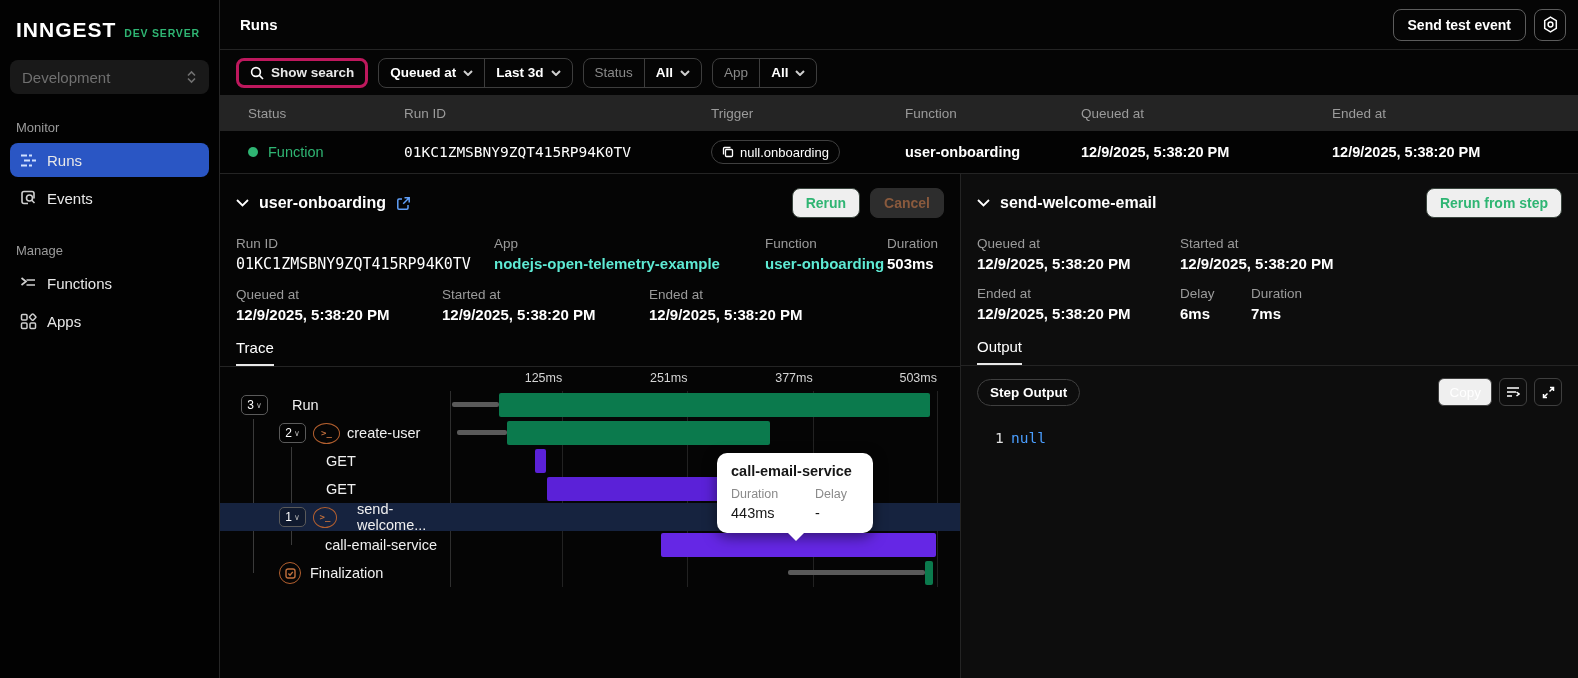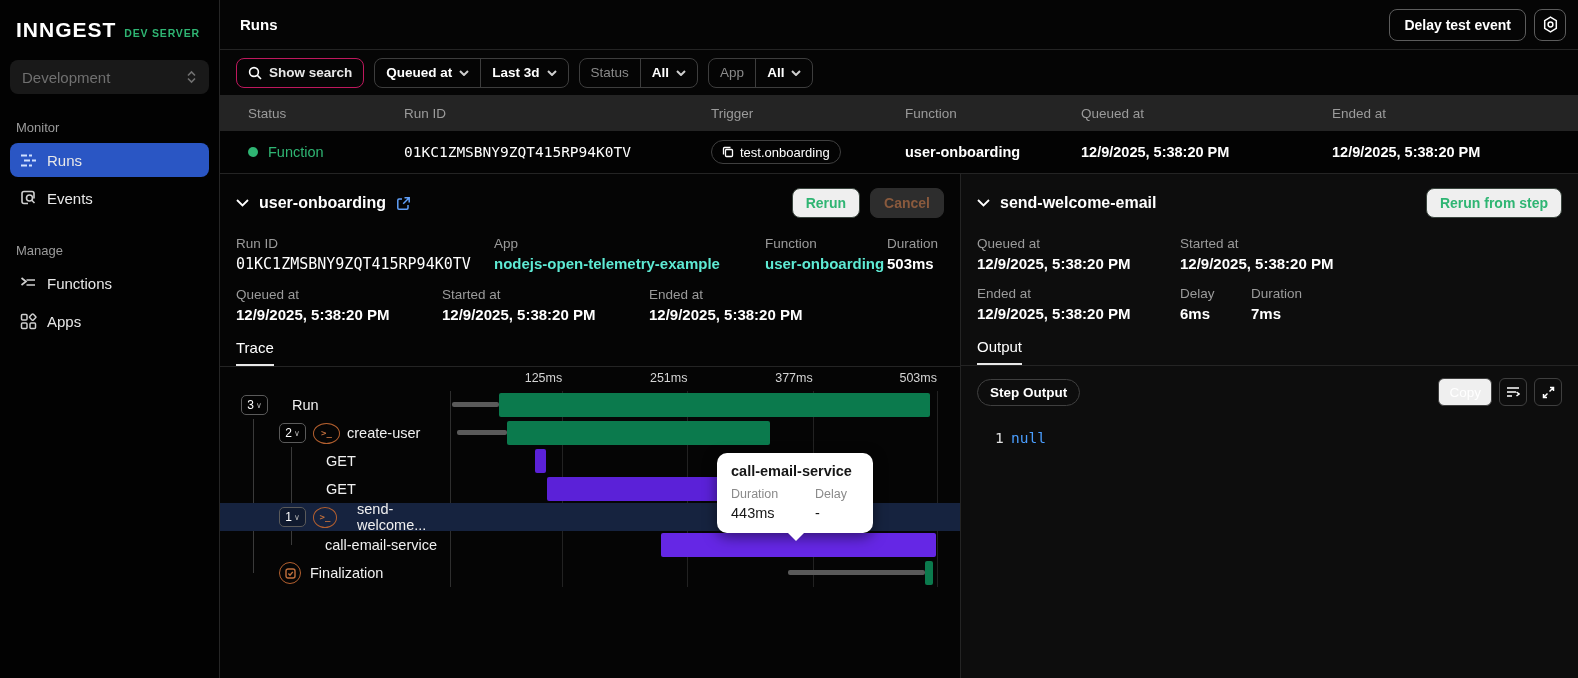--- a/index.html
+++ b/index.html
@@ -25,21 +25,21 @@
   .main { flex:1; display:flex; flex-direction:column; background:#050505; min-width:0; }
   .topbar { height:50px; flex:0 0 50px; border-bottom:1px solid #242424; display:flex; align-items:center; padding:0 12px 0 20px; }
   .topbar-title { font-size:15px; font-weight:600; }
   .topbar-right { margin-left:auto; display:flex; gap:8px; align-items:center; }
   .btn { border:1px solid #5c5c5c; background:transparent; border-radius:8px; color:#fff;
     font-size:14px; font-family:inherit; display:flex; align-items:center; justify-content:center; }
   .send-btn { height:32px; padding:0 14px; font-weight:600; }
   .icon-btn32 { width:32px; height:32px; }
 
   .filterbar { height:45px; flex:0 0 45px; display:flex; align-items:center; gap:10px; padding:0 16px; }
-  .chip-btn { height:30px; border:1px solid #be185d; border-radius:8px; display:flex; align-items:center;
+  .chip-btn { height:30px; border:3px solid #be185d; border-radius:8px; display:flex; align-items:center;
     gap:7px; padding:0 11px; font-size:13.5px; font-weight:600; color:#e8e8e8; }
   .chip-group { height:30px; border:1px solid #3d3d3d; border-radius:8px; display:flex; align-items:stretch; }
   .chip-seg { display:flex; align-items:center; gap:7px; padding:0 11px; font-size:13.5px; font-weight:600; }
   .chip-seg + .chip-seg { border-left:1px solid #3d3d3d; }
   .chip-seg.muted { color:#8a8a8a; font-weight:400; }
   .filter-right { margin-left:auto; display:flex; align-items:center; gap:12px; }
   .runs-count { font-size:13.5px; color:#8a8a8a; }
 
   
   .thead { height:36px; flex:0 0 36px; background:#242424; display:flex; align-items:center; font-size:13.5px; color:#9b9b9b; }
@@ -169,21 +169,21 @@
       </svg>
       <span>Apps</span>
     </div>
   </div>
 
   <div class="main">
 
     <div class="topbar">
       <span class="topbar-title">Runs</span>
       <div class="topbar-right">
-        <button class="btn send-btn">Delay test event</button>
+        <button class="btn send-btn">Send test event</button>
         <button class="btn icon-btn32">
           <svg width="17" height="17" viewBox="0 0 17 17">
             <path d="M8.5 1.2 L14.3 4.7 V12.3 L8.5 15.8 L2.7 12.3 V4.7 Z" stroke="#fff" stroke-width="1.5" fill="none"></path>
             <circle cx="8.5" cy="8.5" r="2.4" stroke="#fff" stroke-width="1.5" fill="none"></circle>
           </svg>
         </button>
       </div>
     </div>
 
     <div class="filterbar">
@@ -248,21 +248,21 @@
           <span>Function</span>
         </div>
       </div>
       <div class="c2 mono">01KC1ZMSBNY9ZQT415RP94K0TV</div>
       <div class="c3">
         <span class="trigger-pill">
           <svg width="12" height="12" viewBox="0 0 12 12">
             <rect x="3.5" y="3.5" width="7" height="7" rx="1" stroke="#fff" stroke-width="1.3" fill="none"></rect>
             <path d="M8.5 1.5 H2.5 Q1.5 1.5 1.5 2.5 V8.5" stroke="#fff" stroke-width="1.3" fill="none"></path>
           </svg>
-          <span>test.onboarding</span>
+          <span>null.onboarding</span>
         </span>
       </div>
       <div class="c4 semibold">user-onboarding</div>
       <div class="c5 semibold">12/9/2025, 5:38:20 PM</div>
       <div class="c6 semibold">12/9/2025, 5:38:20 PM</div>
     </div>
 
     <div class="details">
 
       <div class="left-panel">

